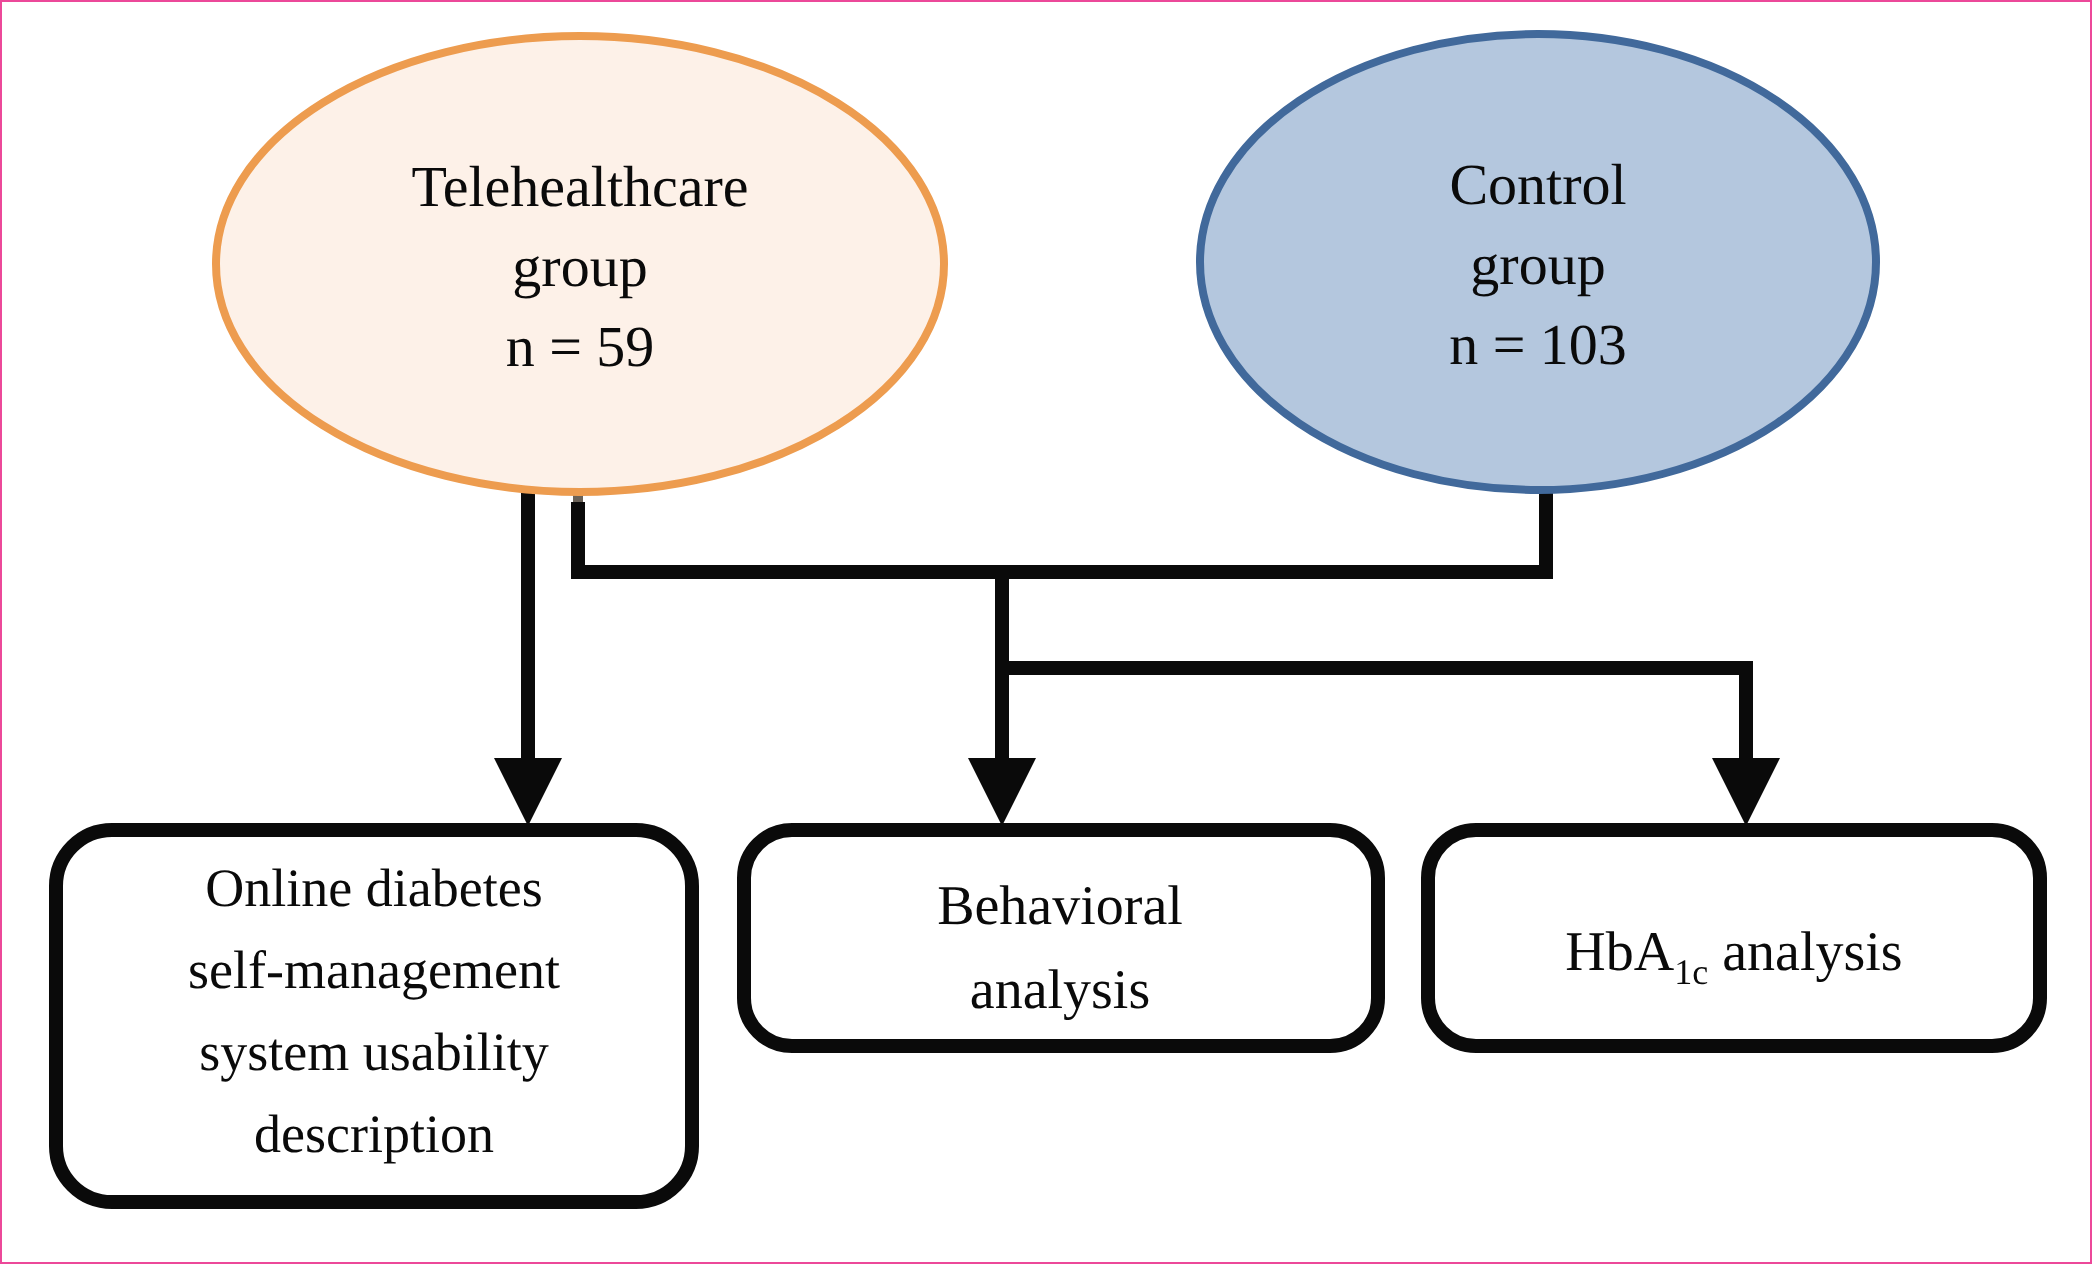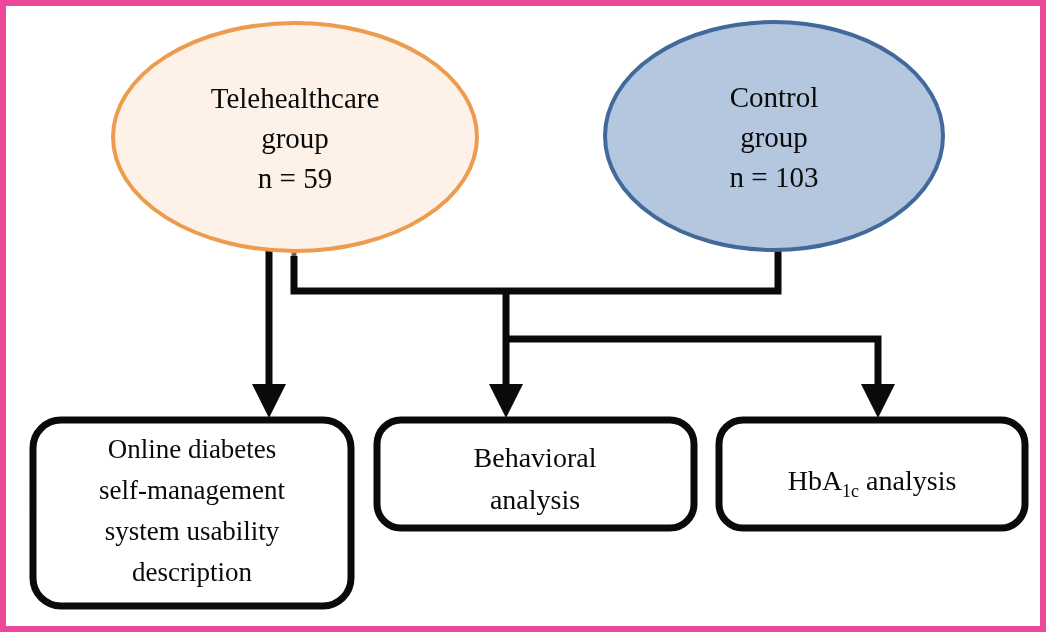--- a/index.html
+++ b/index.html
@@ -9,21 +9,21 @@
   }
   body {
     font-family: "Liberation Serif", "DejaVu Serif", serif;
   }
   #canvas {
     position: relative;
     width: 1046px;
     height: 632px;
     background: #ffffff;
     box-sizing: border-box;
-    border: 6px solid #ec4899;
+    border: 1px solid #ec4899;
     overflow: hidden;
   }
   #diagram {
     position: absolute;
     left: 0;
     top: 0;
     width: 1046px;
     height: 632px;
     display: block;
   }

